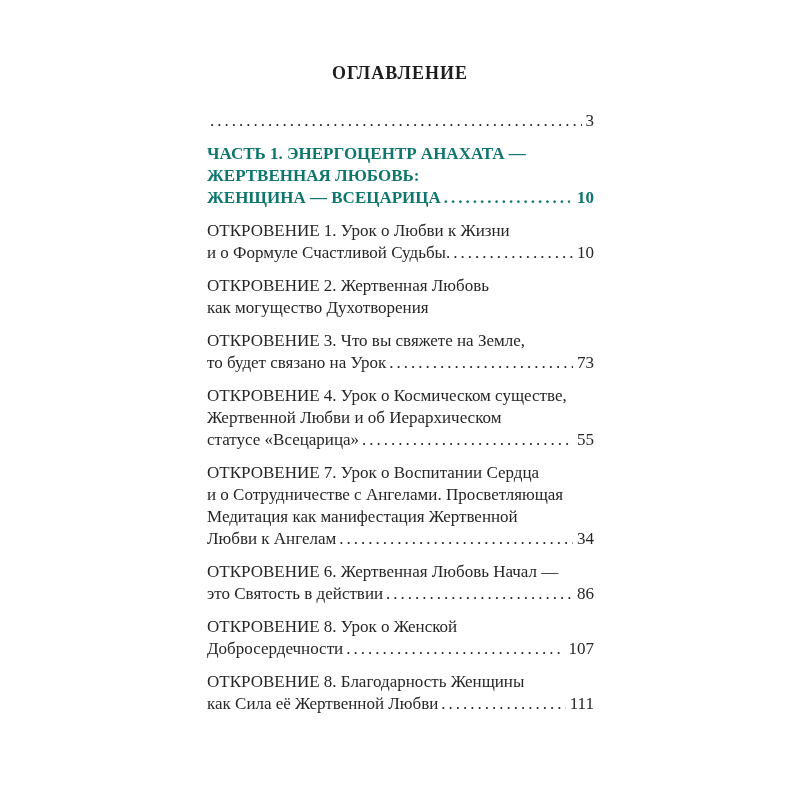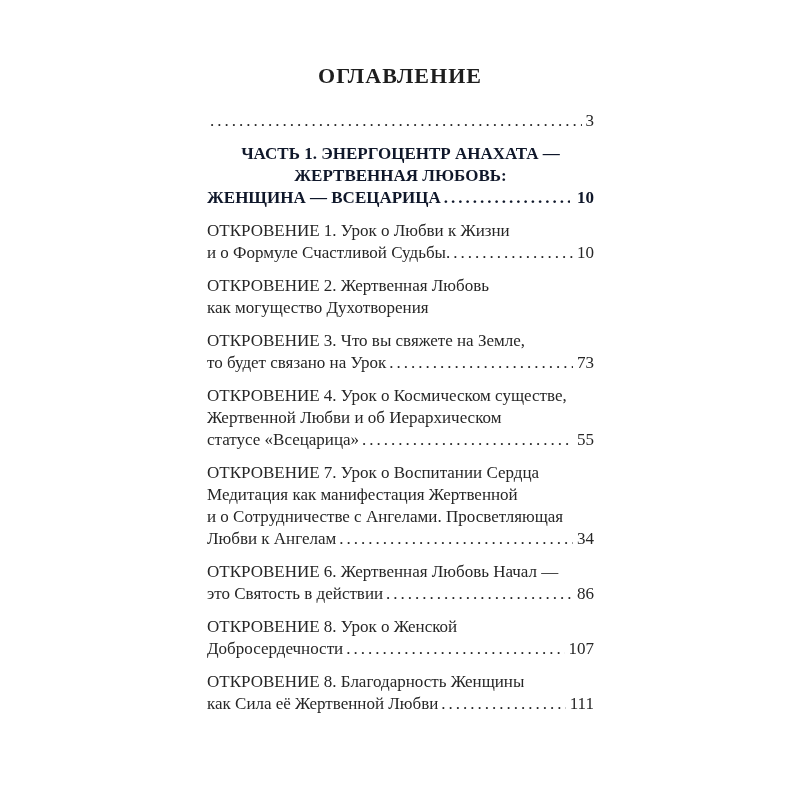--- a/index.html
+++ b/index.html
@@ -15,39 +15,38 @@
     overflow: hidden;
     font-family: "Liberation Serif", "DejaVu Serif", serif;
     color: #262626;
   }
   .toc-title {
     position: absolute;
     top: 63px;
     left: 0;
     width: 800px;
     text-align: center;
-    font-size: 22px;
+    font-size: 18px;
     font-weight: bold;
     letter-spacing: 1px;
     color: #1d1d1d;
   }
   .toc-list {
     position: absolute;
     left: 207px;
     top: 110px;
     width: 387px;
   }
   .toc-entry {
     margin-bottom: 11px;
   }
   .toc-entry.part {
     font-weight: bold;
     margin-top: 5px;
-    color: #0f172a;
-    text-align: center;
+    color: #0f766e;
   }
   .toc-line {
     font-size: 17px;
     line-height: 22px;
     white-space: nowrap;
   }
   .toc-line.last {
     display: flex;
     align-items: baseline;
   }
@@ -118,22 +117,22 @@
         <div class="toc-line"><span class="text">ОТКРОВЕНИЕ 4. Урок о Космическом существе,</span></div>
         <div class="toc-line"><span class="text">Жертвенной Любви и об Иерархическом</span></div>
         <div class="toc-line last">
           <span class="text">статусе «Всецарица»</span>
           <span class="dots"></span>
           <span class="page-num">55</span>
         </div>
       </div>
       <div class="toc-entry">
         <div class="toc-line"><span class="text">ОТКРОВЕНИЕ 7. Урок о Воспитании Сердца</span></div>
+        <div class="toc-line"><span class="text">и о Сотрудничестве с Ангелами. Просветляющая</span></div>
         <div class="toc-line"><span class="text">Медитация как манифестация Жертвенной</span></div>
-        <div class="toc-line"><span class="text">и о Сотрудничестве с Ангелами. Просветляющая</span></div>
         <div class="toc-line last">
           <span class="text">Любви к Ангелам</span>
           <span class="dots"></span>
           <span class="page-num">34</span>
         </div>
       </div>
       <div class="toc-entry">
         <div class="toc-line"><span class="text">ОТКРОВЕНИЕ 6. Жертвенная Любовь Начал —</span></div>
         <div class="toc-line last">
           <span class="text">это Святость в действии</span>

